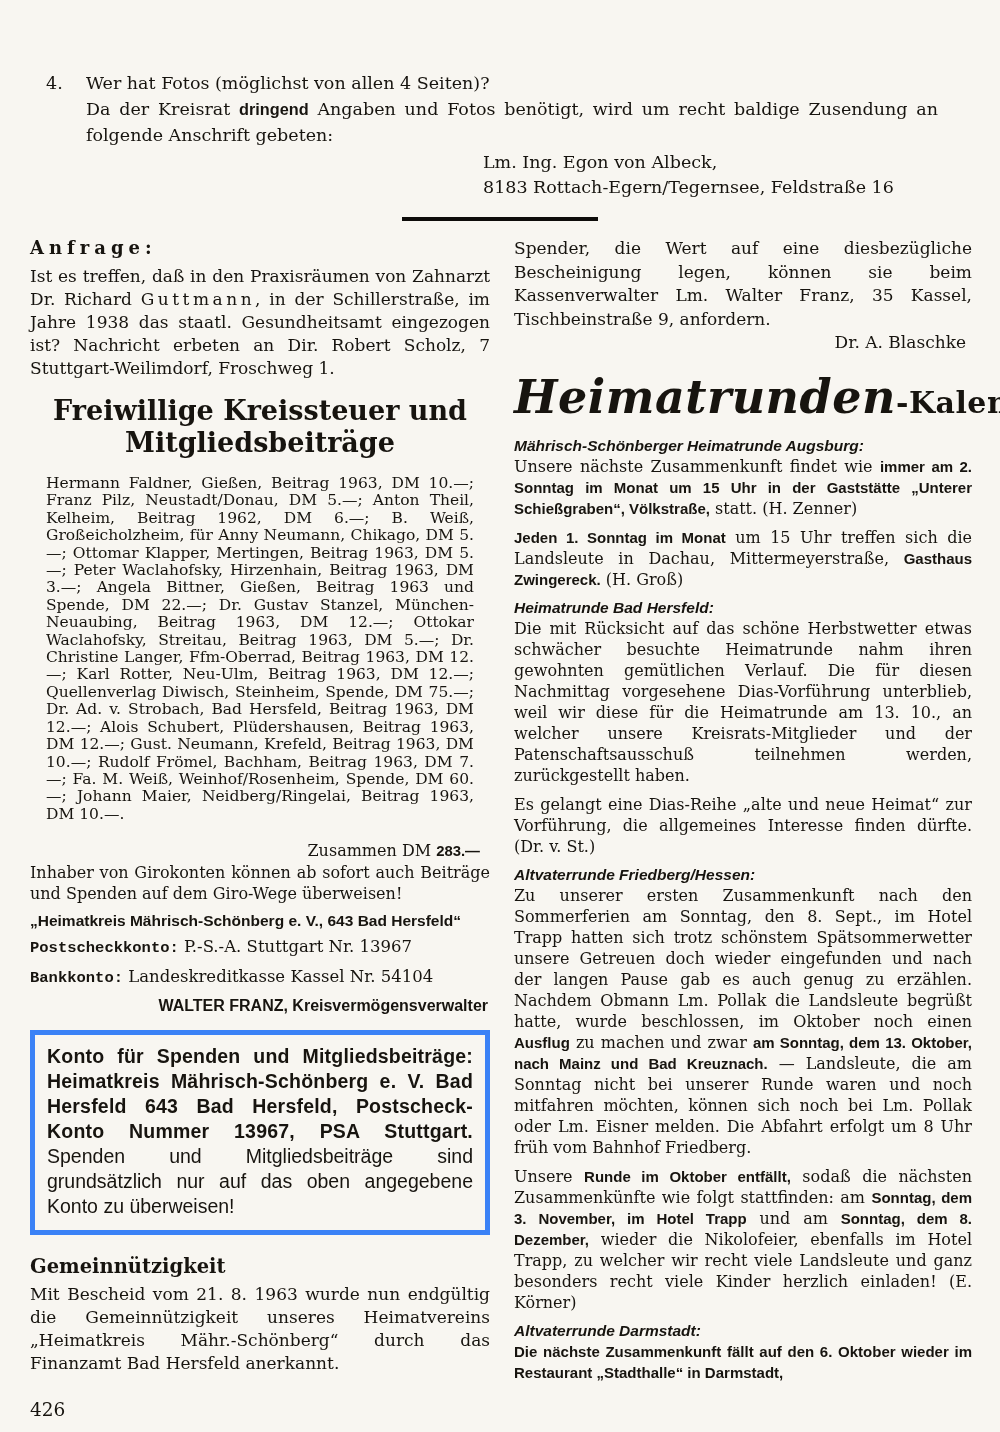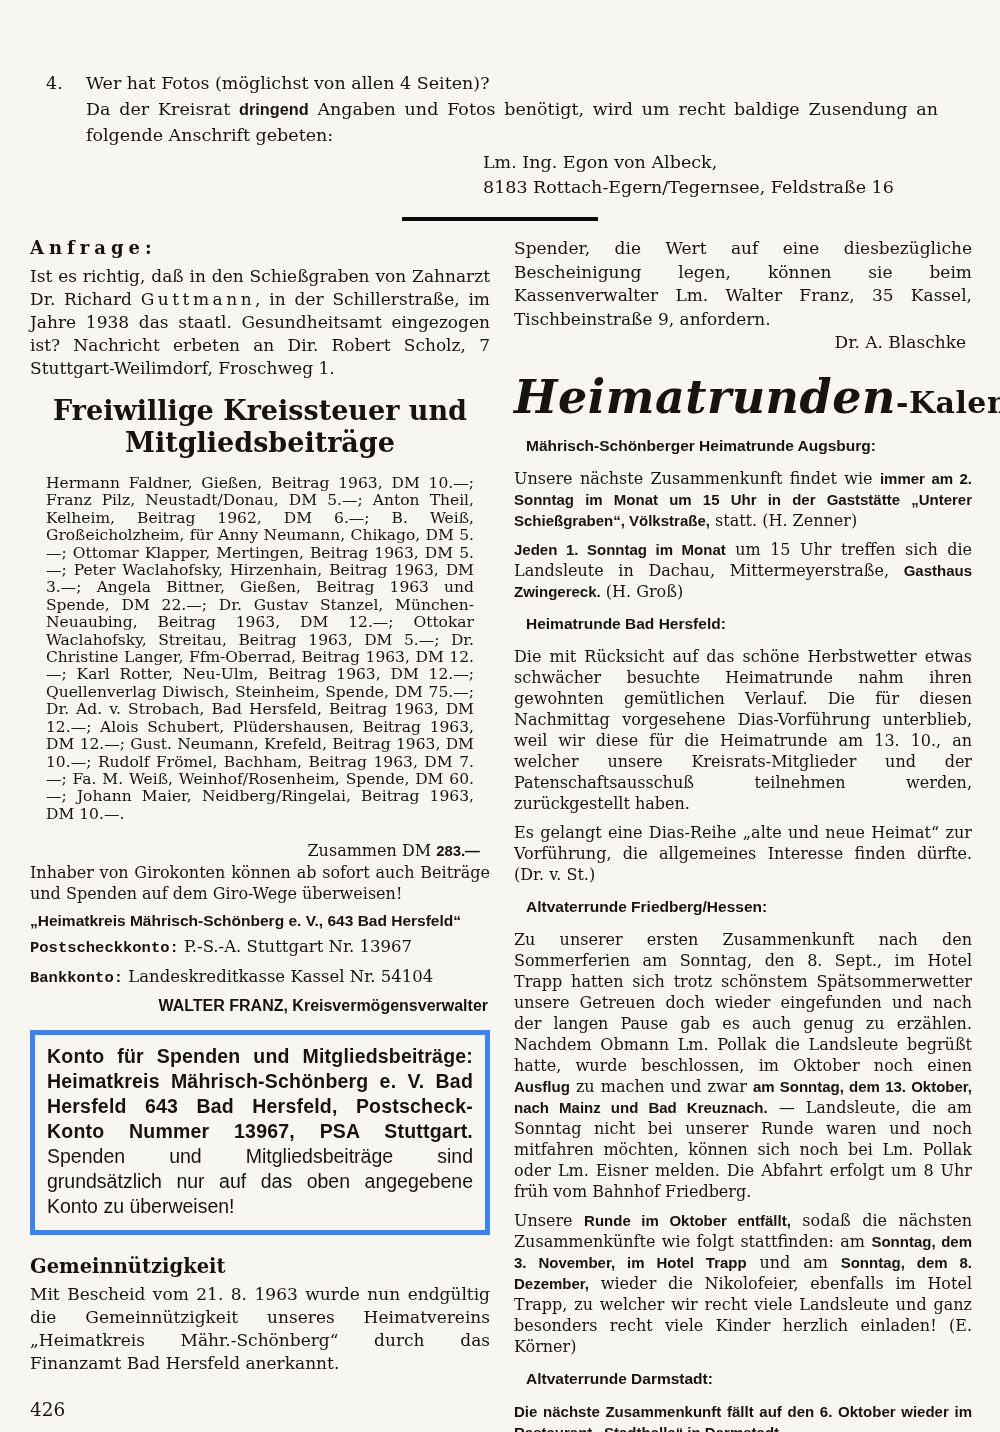--- a/index.html
+++ b/index.html
@@ -49,21 +49,21 @@
   .gemein-p{font-size:17px;line-height:23px;text-align:justify;margin:0;}
   .pagenum{font-size:18.5px;margin-top:24px;}
 
   
   .spender-p{font-size:17px;line-height:23.5px;text-align:justify;margin:2px 0 0;}
   .sig{font-size:17px;text-align:right;padding-right:6px;margin-top:1px;}
   .kal-head{text-align:center;margin:18px 0 12px;white-space:nowrap;}
   .kal-script{font-family:"DejaVu Serif", serif;font-style:italic;font-weight:bold;font-size:46px;letter-spacing:0.5px;}
   .kal-rest{font-family:"DejaVu Serif", serif;font-weight:bold;font-size:30px;letter-spacing:0.5px;}
   .sec{margin-bottom:8px;}
-  .sec-h{font-family:"Liberation Sans", sans-serif;font-weight:bold;font-size:15.5px;line-height:20px;margin:12px;}
+  .sec-h{font-family:"Liberation Sans", sans-serif;font-weight:bold;font-size:15.5px;line-height:20px;margin:0;font-style:italic;}
   .sec p{font-size:16px;line-height:21px;text-align:justify;margin:0 0 8px;}
   .sec p b{font-family:"Liberation Sans", sans-serif;font-size:15px;}
 </style>
 </head>
 <body>
 
 <div class="page">
 
   <div class="top">
     <div class="q-row">
@@ -76,21 +76,21 @@
       <div>8183 Rottach-Egern/Tegernsee, Feldstraße 16</div>
     </div>
   </div>
 
   <div class="divider"></div>
 
   <div class="cols">
 
     <div class="col-l">
       <div class="anfrage-h">Anfrage:</div>
-      <p class="anfrage-p mix"><span>Ist es richtig, daß in den Schießgraben von Zahnarzt Dr. Richard </span><span class="ls">Guttmann</span><span>, in der Schillerstraße, im Jahre 1938 das staatl. Gesundheitsamt eingezogen ist? Nachricht erbeten an Dir. Robert Scholz, 7 Stuttgart-Weilimdorf, Froschweg 1.</span></p>
+      <p class="anfrage-p mix"><span>Ist es treffen, daß in den Praxisräumen von Zahnarzt Dr. Richard </span><span class="ls">Guttmann</span><span>, in der Schillerstraße, im Jahre 1938 das staatl. Gesundheitsamt eingezogen ist? Nachricht erbeten an Dir. Robert Scholz, 7 Stuttgart-Weilimdorf, Froschweg 1.</span></p>
 
       <div class="ks-h">Freiwillige Kreissteuer und Mitgliedsbeiträge</div>
       <p class="donors">Hermann Faldner, Gießen, Beitrag 1963, DM 10.—; Franz Pilz, Neustadt/Donau, DM 5.—; Anton Theil, Kelheim, Beitrag 1962, DM 6.—; B. Weiß, Großeicholzheim, für Anny Neumann, Chikago, DM 5.—; Ottomar Klapper, Mertingen, Beitrag 1963, DM 5.—; Peter Waclahofsky, Hirzenhain, Beitrag 1963, DM 3.—; Angela Bittner, Gießen, Beitrag 1963 und Spende, DM 22.—; Dr. Gustav Stanzel, München-Neuaubing, Beitrag 1963, DM 12.—; Ottokar Waclahofsky, Streitau, Beitrag 1963, DM 5.—; Dr. Christine Langer, Ffm-Oberrad, Beitrag 1963, DM 12.—; Karl Rotter, Neu-Ulm, Beitrag 1963, DM 12.—; Quellenverlag Diwisch, Steinheim, Spende, DM 75.—; Dr. Ad. v. Strobach, Bad Hersfeld, Beitrag 1963, DM 12.—; Alois Schubert, Plüdershausen, Beitrag 1963, DM 12.—; Gust. Neumann, Krefeld, Beitrag 1963, DM 10.—; Rudolf Frömel, Bachham, Beitrag 1963, DM 7.—; Fa. M. Weiß, Weinhof/Rosenheim, Spende, DM 60.—; Johann Maier, Neidberg/Ringelai, Beitrag 1963, DM 10.—.</p>
       <div class="total mix"><span>Zusammen DM </span><b>283.—</b></div>
       <p class="giro">Inhaber von Girokonten können ab sofort auch Beiträge und Spenden auf dem Giro-Wege überweisen!</p>
       <div class="club">„Heimatkreis Mährisch-Schönberg e. V., 643 Bad Hersfeld“</div>
       <div class="acct"><b>Postscheckkonto:</b><span> P.-S.-A. Stuttgart Nr. 13967</span></div>
       <div class="acct"><b>Bankkonto:</b><span> Landeskreditkasse Kassel Nr. 54104</span></div>
       <div class="treasurer">WALTER FRANZ, Kreisvermögensverwalter</div>
 

